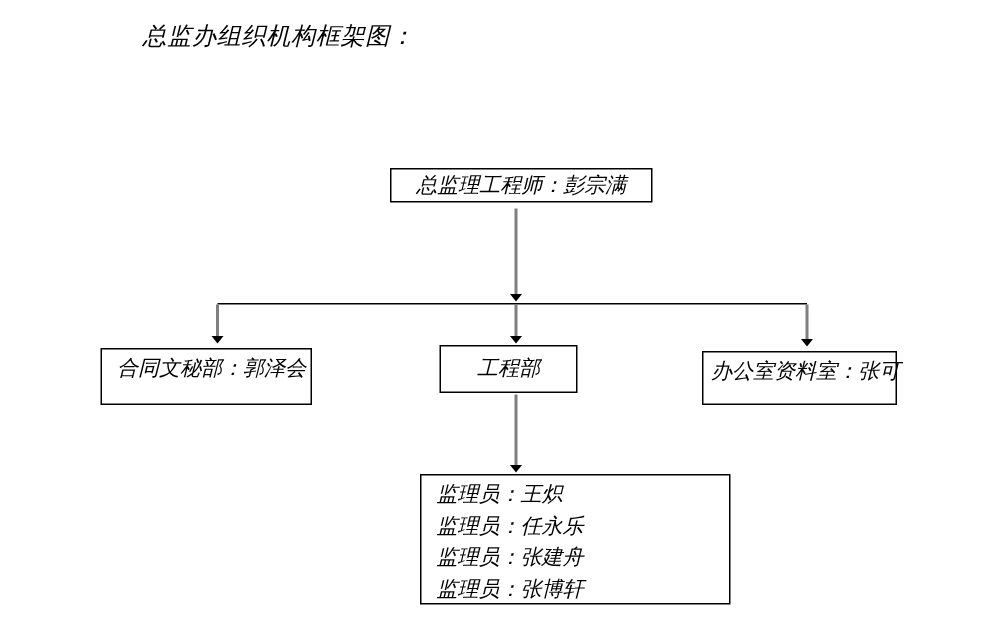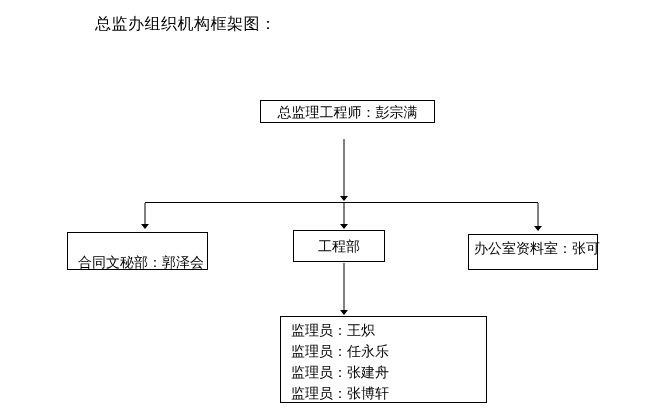--- a/index.html
+++ b/index.html
@@ -5,45 +5,46 @@
   * { margin: 0; padding: 0; box-sizing: border-box; }
   html, body { background: #fff; }
   .canvas {
     position: relative;
     width: 658px;
     height: 416px;
     background: var(--background, #ffffff);
     font-family: "DejaVu Sans", "Liberation Sans", sans-serif;
     color: var(--text, #000000);
     overflow: hidden;
+    font-style: italic;
   }
   .doc-title {
     position: absolute;
     left: 95px;
     top: 14px;
     font-size: 16px;
     line-height: 20px;
     letter-spacing: 0.5px;
     white-space: nowrap;
   }
   .node {
     position: absolute;
     border: 1px solid var(--box-border, #000000);
     background: #ffffff;
     font-size: 14px;
     line-height: 18px;
     white-space: nowrap;
   }
   .node-root {
-    left: 260px; top: 100px; width: 175px; height: 23px;
+    left: 260px; top: 112px; width: 175px; height: 23px;
     display: flex; align-items: center; justify-content: center;
   }
   .node-contract {
     left: 67px; top: 232px; width: 141px; height: 38px;
-    padding: 20px 0 0 10px;
+    padding: 4px 0 0 10px;
   }
   .node-engineering {
     left: 293px; top: 230px; width: 92px; height: 32px;
     display: flex; align-items: center; justify-content: center;
   }
   .node-office {
     left: 468px; top: 234px; width: 130px; height: 36px;
     padding: 4px 0 0 5px;
   }
   .node-members {

